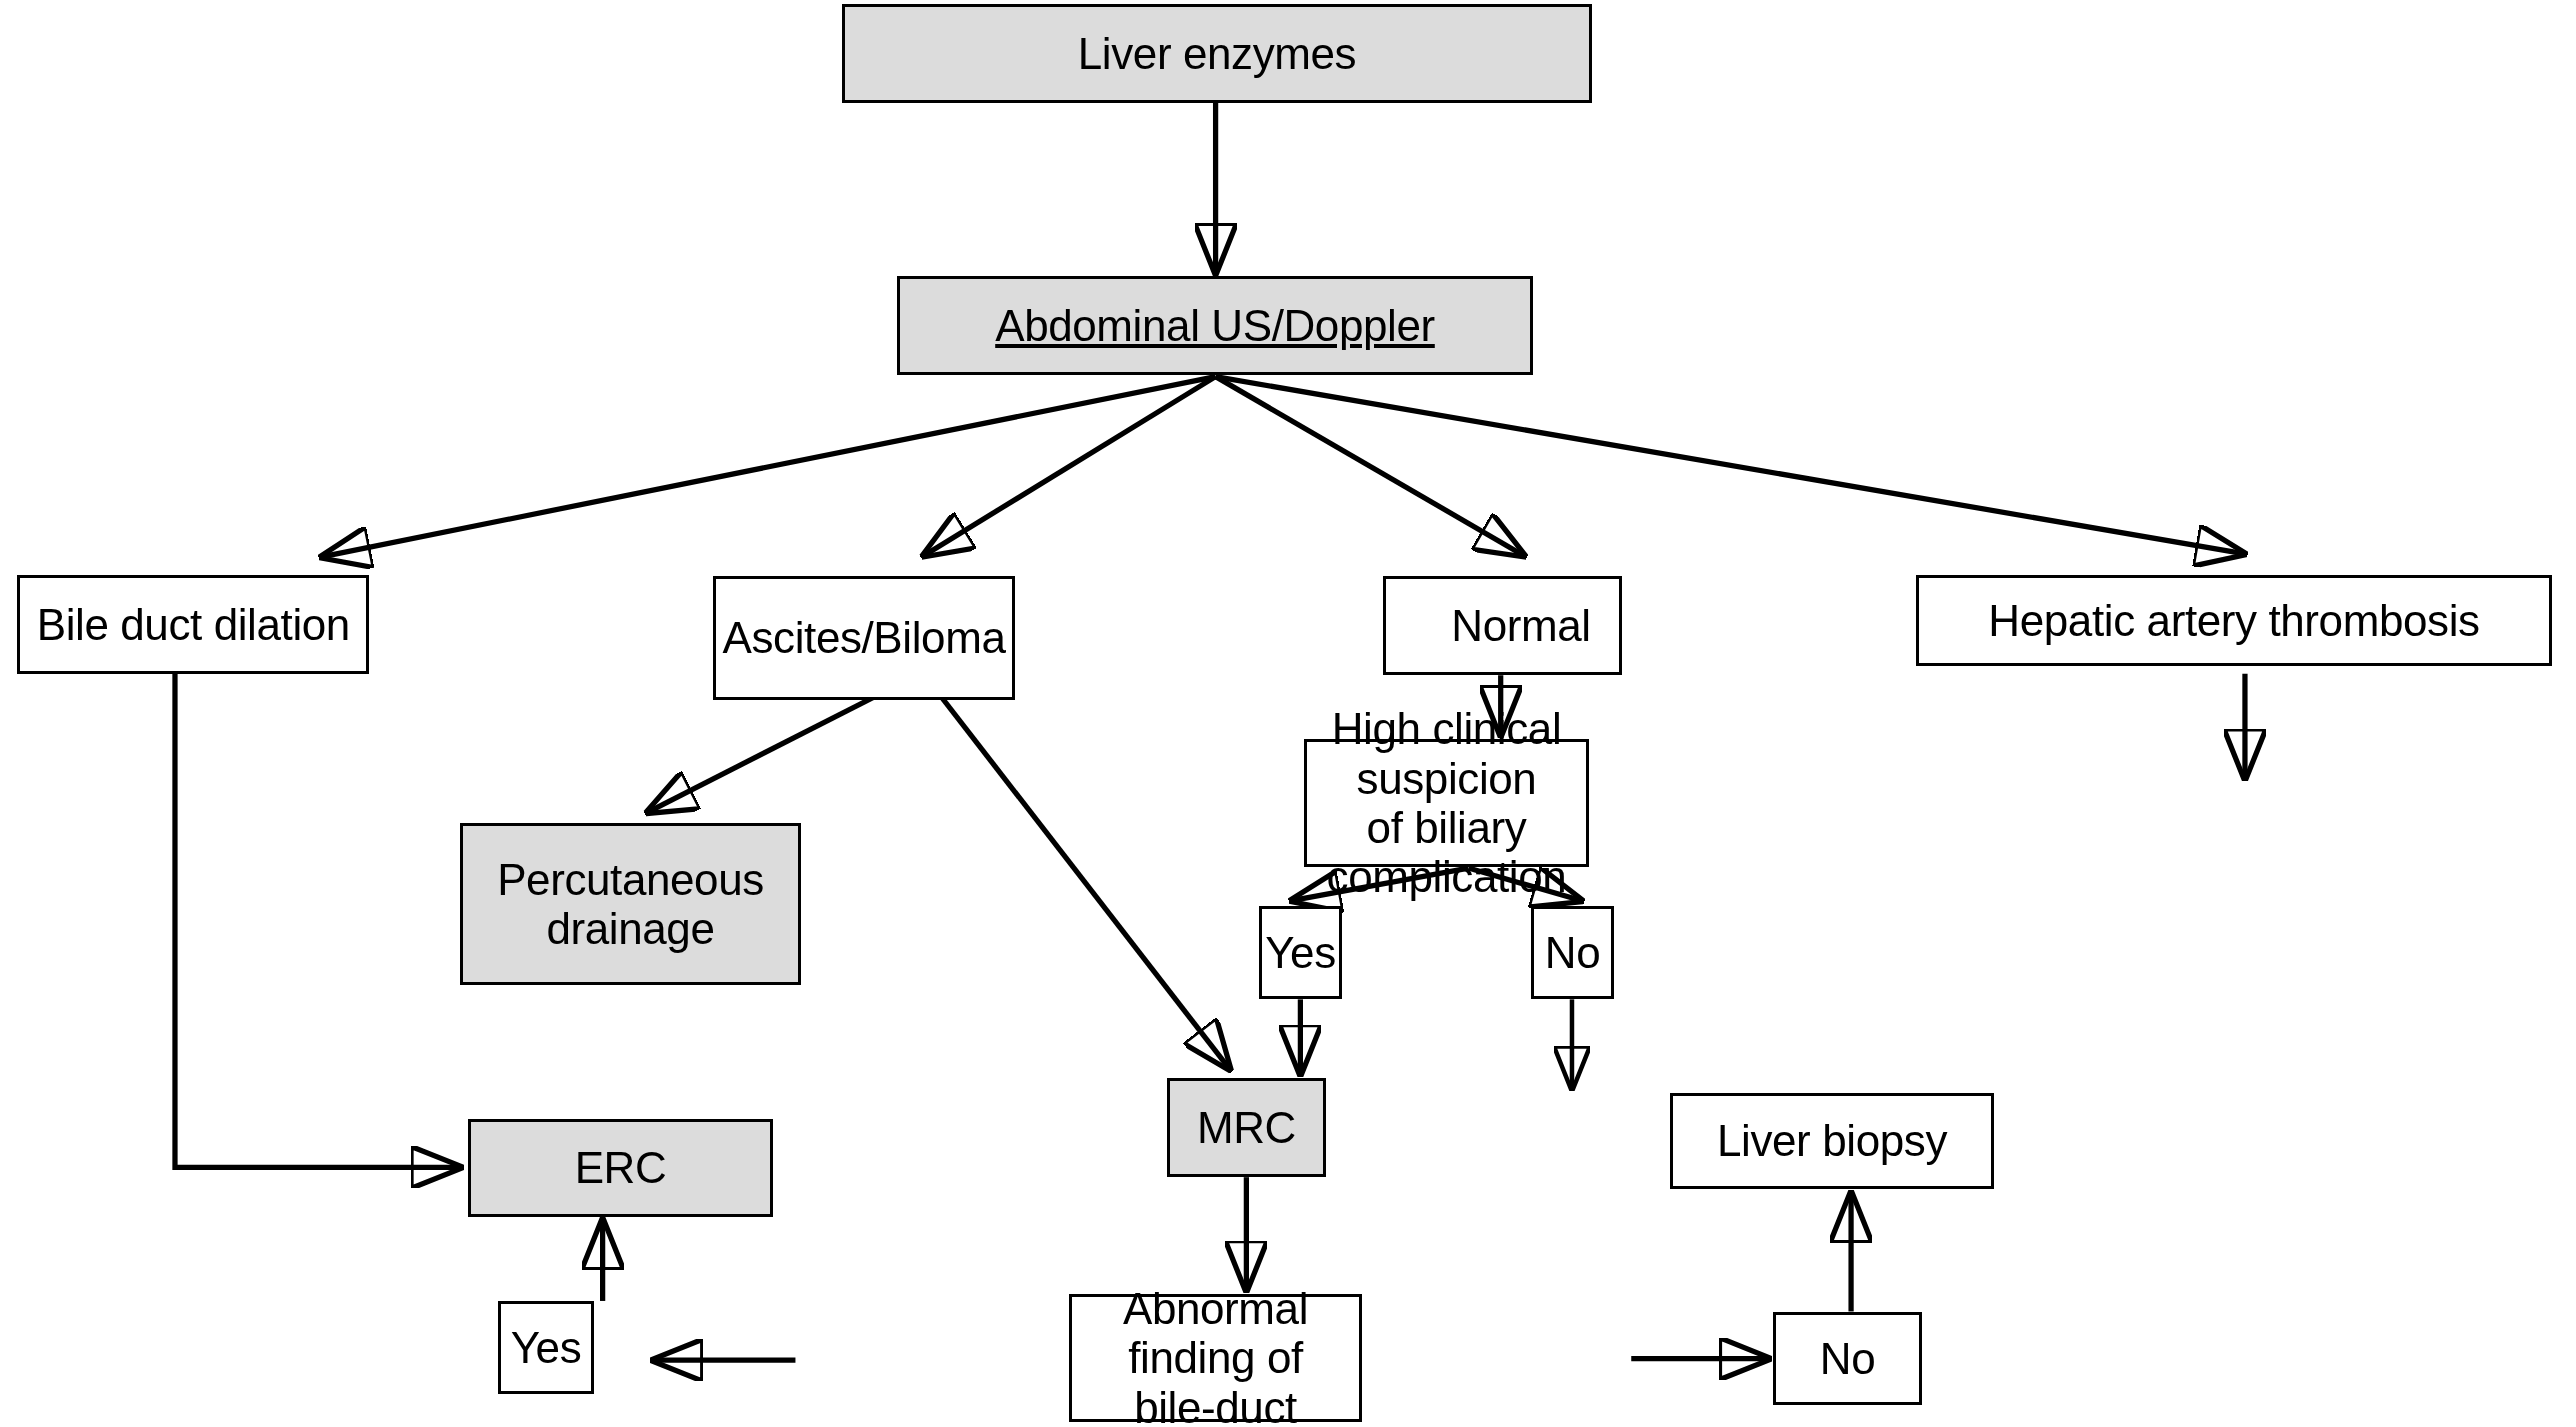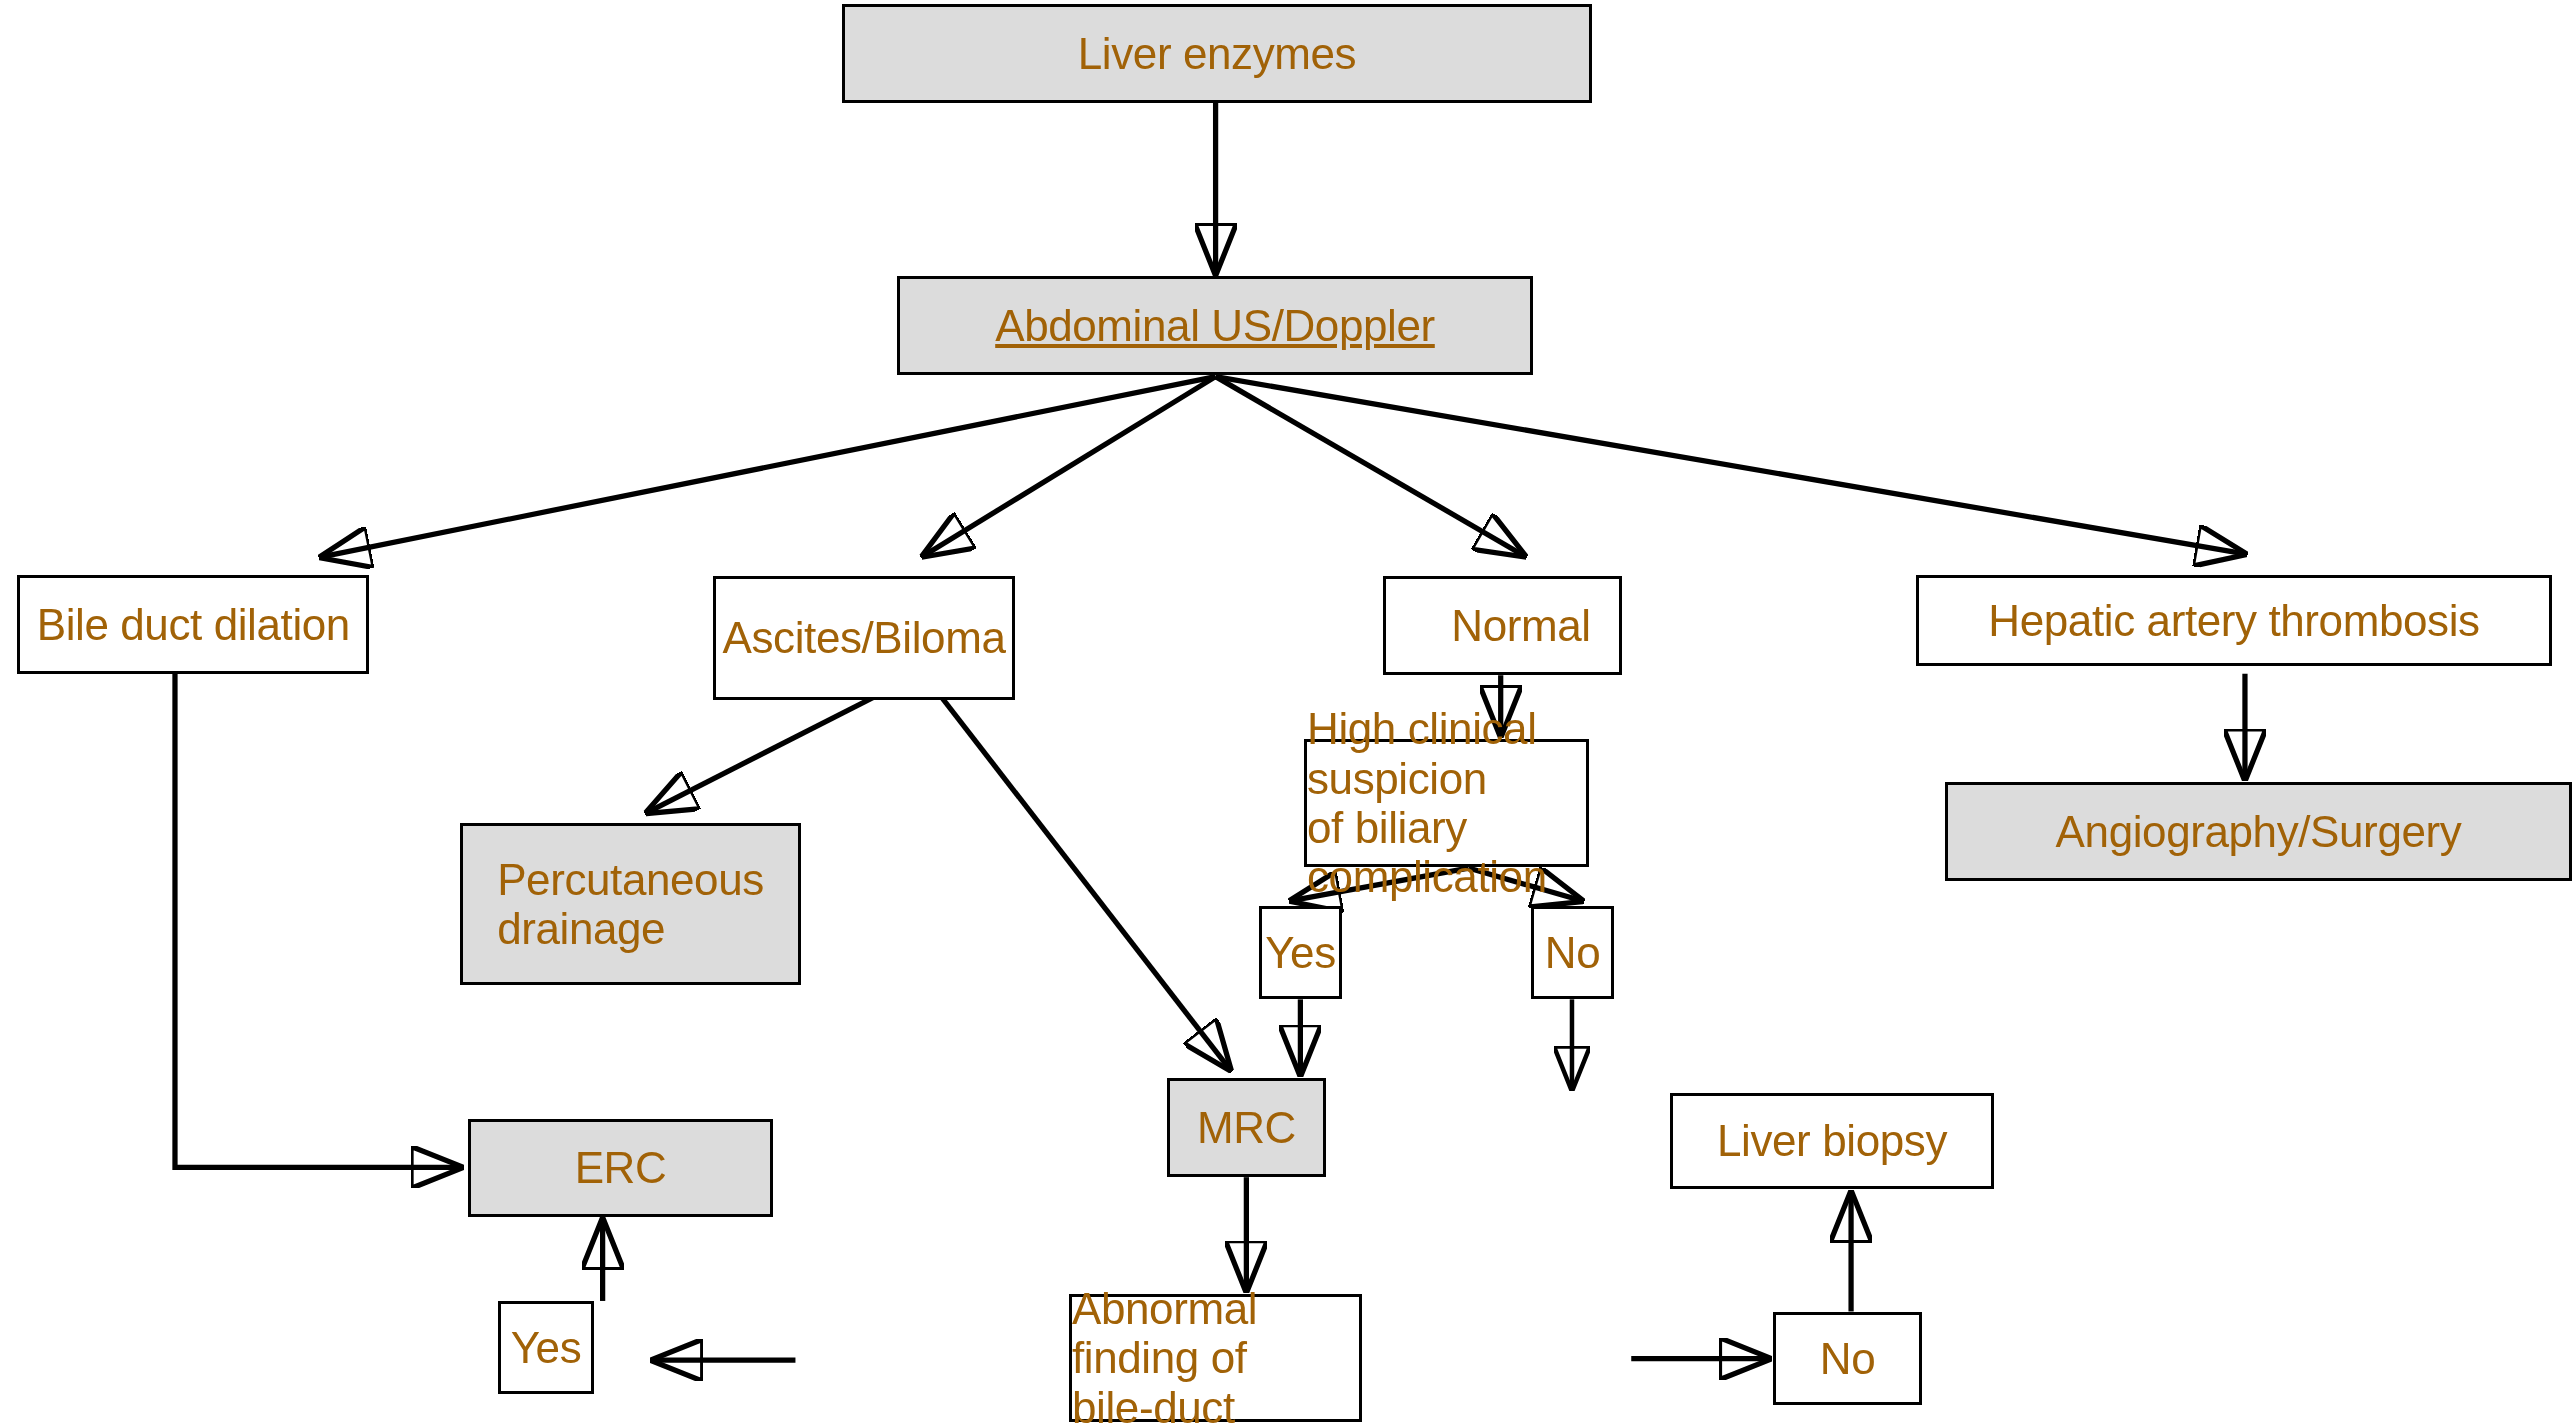--- a/index.html
+++ b/index.html
@@ -12,21 +12,22 @@
     overflow:hidden;
   }
   .node{
     position:absolute;
     box-sizing:border-box;
     border:3.8px solid #000000;
     background:#ffffff;
     display:flex;
     align-items:center;
     justify-content:center;
-    color:#a16207;
+    text-align:center;
+    color:#000000;
     font-size:44px;
     line-height:1.12;
     letter-spacing:-0.4px;
     white-space:pre-line;
   }
   .node.shaded{ background:#dcdcdc; }
   svg.edges{
     position:absolute;
     left:0; top:0;
     width:2576px;
@@ -86,21 +87,20 @@
   </svg>
 
   <div class="node shaded" style="left: 842px; top: 3.8px; width: 750px; height: 99px;">Liver enzymes</div>
   <div class="node shaded" style="left: 897px; top: 276px; width: 636px; height: 99px; text-decoration: underline;">Abdominal US/Doppler</div>
   <div class="node" style="left: 2.3px; top: 575px; width: 352px; height: 99px; margin-left: 15px;">Bile duct dilation</div>
   <div class="node" style="left: 713px; top: 576px; width: 302px; height: 124px;">Ascites/Biloma</div>
   <div class="node" style="left: 1383px; top: 576px; width: 239px; height: 99px; padding-left: 37px;">Normal</div>
   <div class="node" style="left: 1916px; top: 575px; width: 636px; height: 91px;">Hepatic artery thrombosis</div>
   <div class="node" style="left: 1304px; top: 739px; width: 285px; height: 128px;">High clinical suspicion
 of biliary complication</div>
-  <div class="node shaded" style="left: 1945px; top: 782px; width: 627px; height: 99px;">Angiography/Surgery</div>
   <div class="node shaded" style="left: 460px; top: 823px; width: 341px; height: 162px;">Percutaneous
 drainage</div>
   <div class="node" style="left: 1259px; top: 906px; width: 83px; height: 93px;">Yes</div>
   <div class="node" style="left: 1531px; top: 906px; width: 83px; height: 93px;">No</div>
   <div class="node shaded" style="left: 1167px; top: 1078px; width: 159px; height: 99px;">MRC</div>
   <div class="node" style="left: 1670px; top: 1093px; width: 324px; height: 96px;">Liver biopsy</div>
   <div class="node shaded" style="left: 468px; top: 1119px; width: 305px; height: 98px;">ERC</div>
   <div class="node" style="left: 498px; top: 1301px; width: 96px; height: 93px;">Yes</div>
   <div class="node" style="left: 1069px; top: 1294px; width: 293px; height: 128px;">Abnormal finding of
 bile-duct</div>

